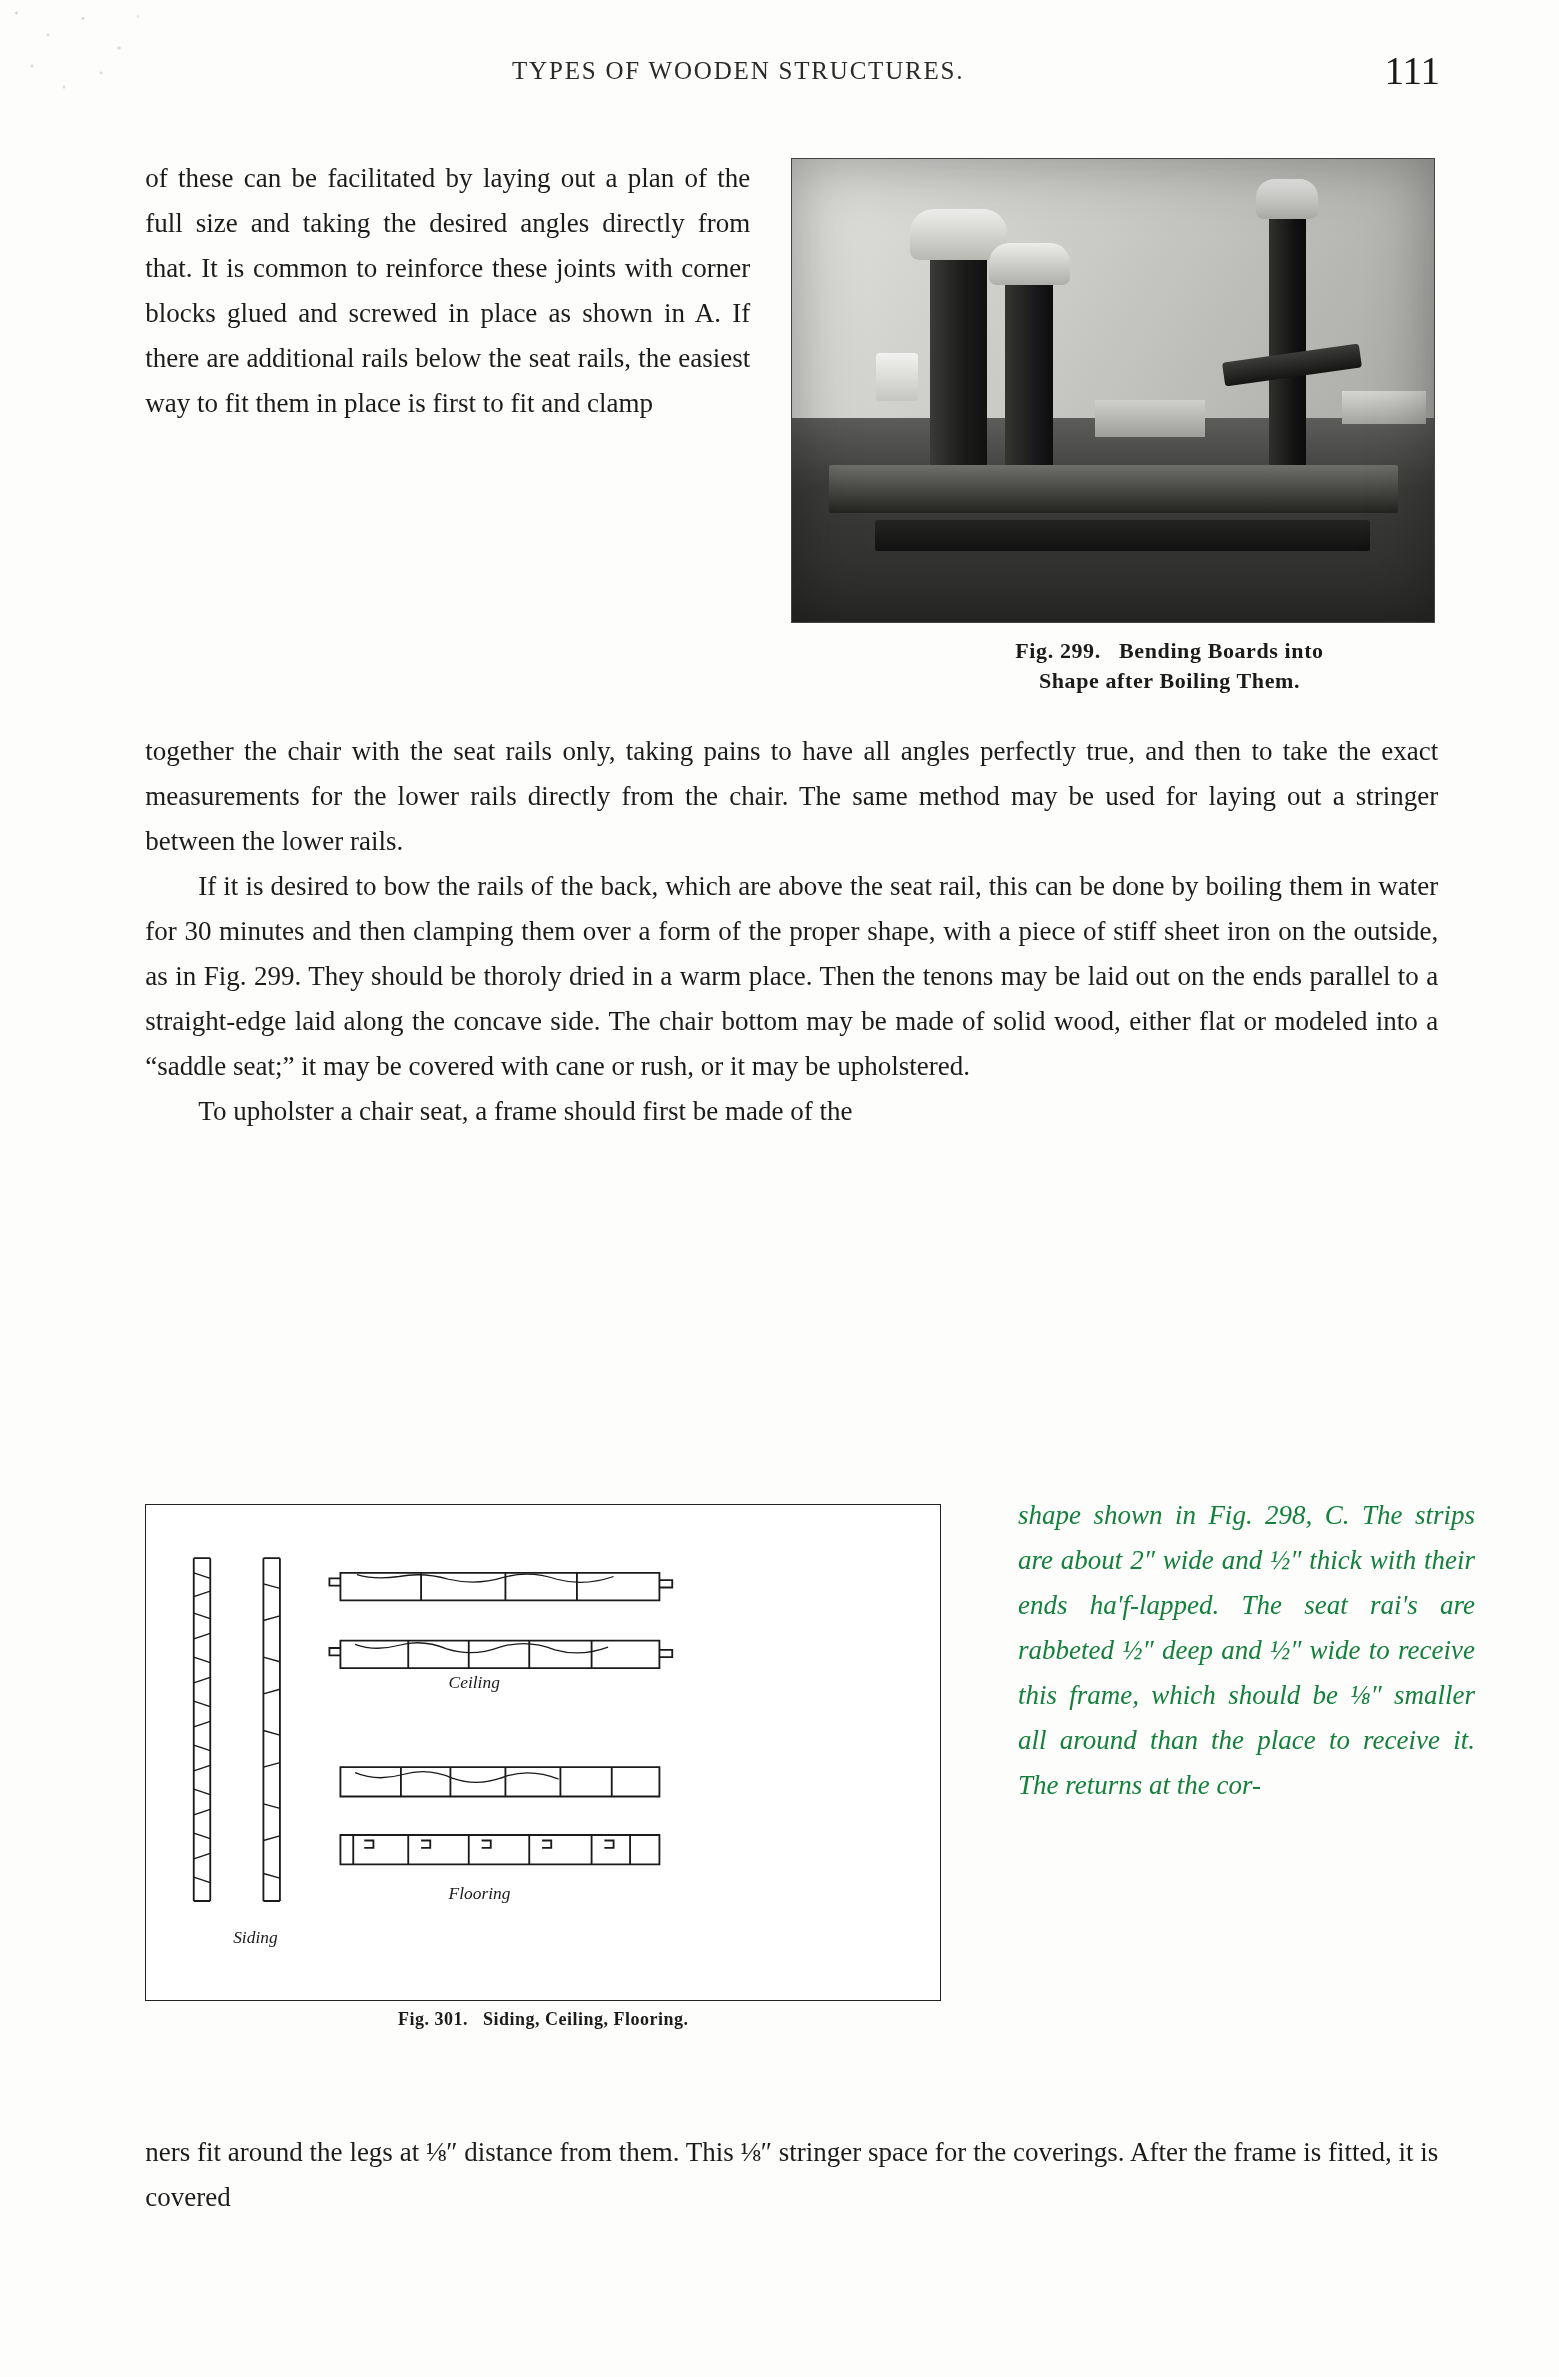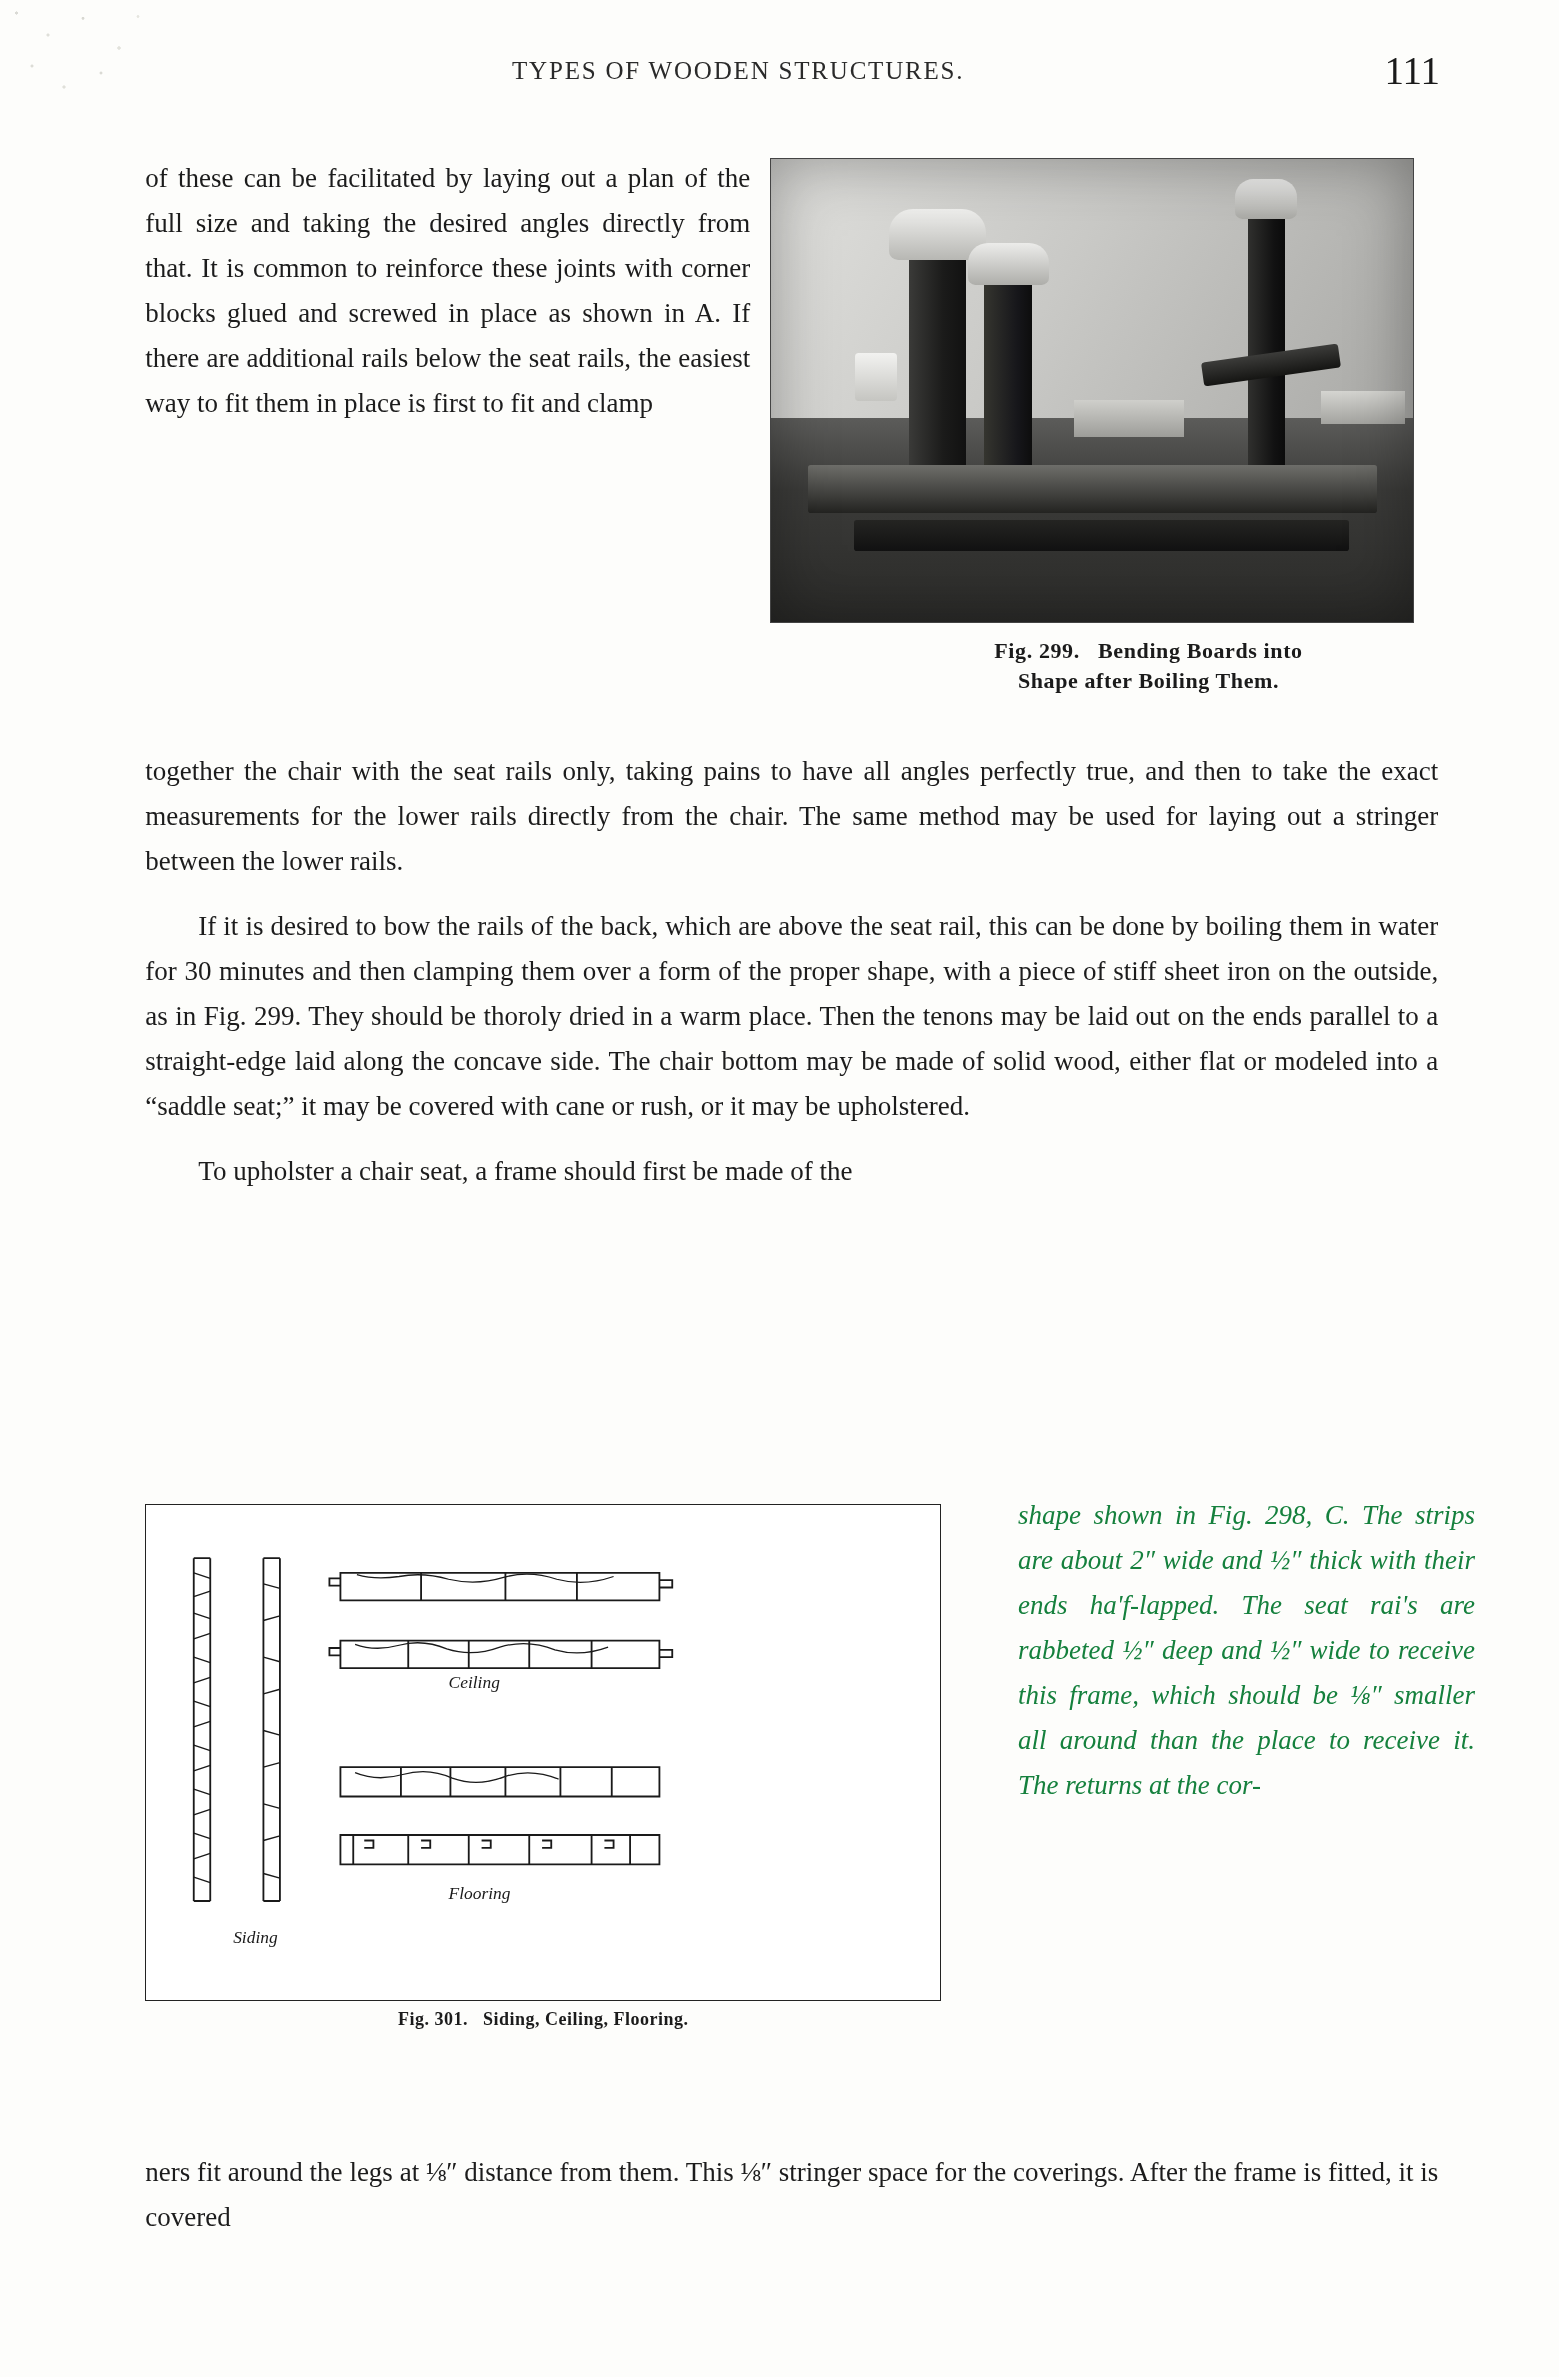--- a/index.html
+++ b/index.html
@@ -72,40 +72,39 @@
     font-size: 39px;
     color: #1a1a1a;
   }
 
   
   .para {
     font-size: 27px;
     line-height: 45px;
     text-align: justify;
     color: #1c1c1c;
-    margin-top: 20px;
   }
   .indent { text-indent: 53px; }
 
   
   .topcol {
     position: absolute;
     left: 7.3px;
     top: 156px;
     width: 605px;
     font-size: 27px;
     line-height: 45px;
     text-align: justify;
     color: #1c1c1c;
   }
 
   
   .fig299 {
     position: absolute;
-    left: 632px;
+    left: 653px;
     top: 158px;
     width: 757px;
   }
   .fig299 .photo {
     width: 642px;
     height: 463px;
     position: relative;
     overflow: hidden;
     border: 0.9px solid #444;
     background: #cfcfcf;

